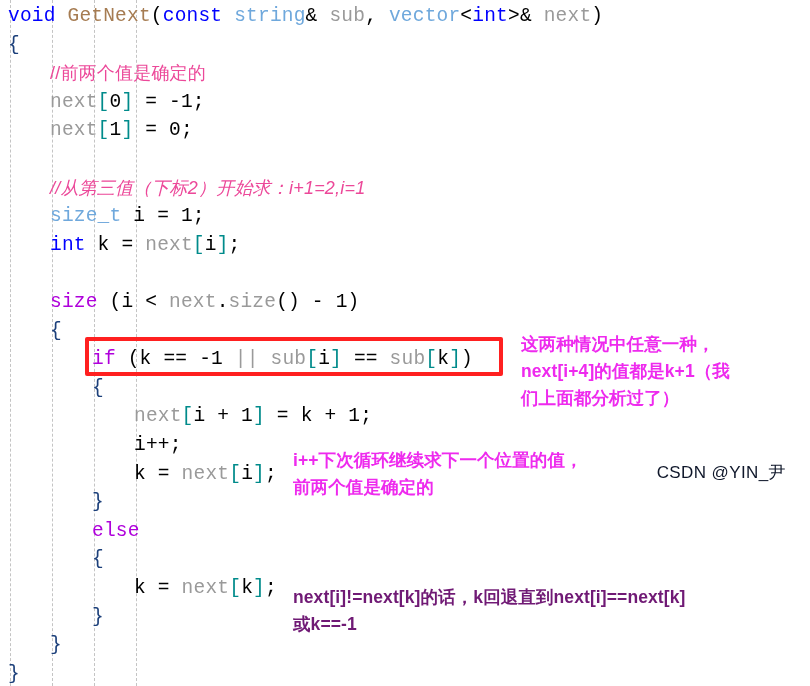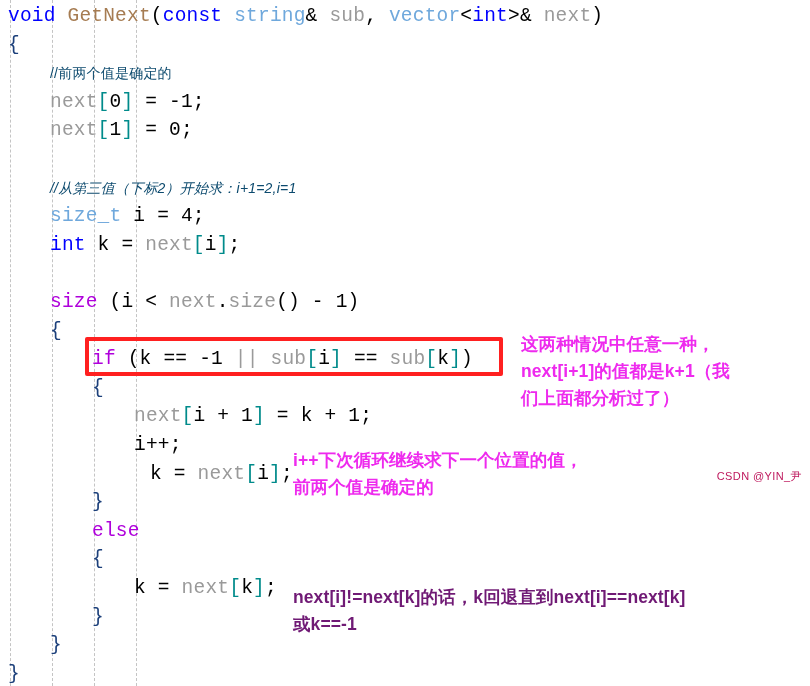--- a/index.html
+++ b/index.html
@@ -46,23 +46,23 @@
 
   
   .t-kw       { color: #0000ff; }            
   .t-type     { color: #6fa8dc; }            
   .t-fn       { color: #a67c52; }            
   .t-ident    { color: #9a9a9a; }            
   .t-brk      { color: #008b8b; }            
   .t-ctrl     { color: #af00db; }            
   .t-punct    { color: #000000; }
   .t-num      { color: #000000; }
-  .t-comment  { color: #0c4a6e;
+  .t-comment  { color: #ec4899;
                 font-family: "Liberation Sans", "DejaVu Sans", sans-serif;
-                font-size: 14px; }
+                font-size: 18px; }
   .t-brace    { color: #1b3f7a; }
 
   
   #if-highlight-box {
     position: absolute;
     border: 4px solid #ff2020;
     border-radius: 2px;
     box-sizing: border-box;
     pointer-events: none;
   }
@@ -75,25 +75,25 @@
     font-size: 17.5px;
     font-weight: bold;
     line-height: 27px;
     white-space: pre-line;
     letter-spacing: 0.1px;
   }
 
   
   #watermark {
     position: absolute;
-    right: 8px;
+    right: 24px;
     bottom: 6px;
-    color: #be185d;
+    color: #0f172a;
     font-family: "Liberation Sans", "DejaVu Sans", sans-serif;
-    font-size: 11px;
+    font-size: 17px;
     letter-spacing: 0.4px;
   }
 </style>
 </head>
 <body>
 
 <div id="code-editor">
 
   <div id="indent-guides">
       <div class="indent-guide" style="left: 10px; height: 686px;"></div>
@@ -103,44 +103,44 @@
     </div>
 
   <div id="code-lines">
       <div class="code-line" style="top: 2px; left: 8px;"><span class="t-kw">void</span><span class="t-punct"> </span><span class="t-fn">GetNext</span><span class="t-punct">(</span><span class="t-kw">const</span><span class="t-punct"> </span><span class="t-type">string</span><span class="t-punct">&amp; </span><span class="t-ident">sub</span><span class="t-punct">, </span><span class="t-type">vector</span><span class="t-punct">&lt;</span><span class="t-kw">int</span><span class="t-punct">&gt;&amp; </span><span class="t-ident">next</span><span class="t-punct">)</span></div>
       <div class="code-line" style="top: 30.6px; left: 8px;"><span class="t-brace">{</span></div>
       <div class="code-line" style="top: 59.2px; left: 50px;"><span class="t-comment">//前两个值是确定的</span></div>
       <div class="code-line" style="top: 87.8px; left: 50px;"><span class="t-ident">next</span><span class="t-brk">[</span><span class="t-num">0</span><span class="t-brk">]</span><span class="t-punct"> = -1;</span></div>
       <div class="code-line" style="top: 116.4px; left: 50px;"><span class="t-ident">next</span><span class="t-brk">[</span><span class="t-num">1</span><span class="t-brk">]</span><span class="t-punct"> = 0;</span></div>
       <div class="code-line" style="top: 145px; left: 8px;"></div>
       <div class="code-line" style="top: 173.6px; left: 50px; font-style: italic;"><span class="t-comment">//从第三值（下标2）开始求：i+1=2,i=1</span></div>
-      <div class="code-line" style="top: 202.2px; left: 50px;"><span class="t-type">size_t</span><span class="t-punct"> i = 4;</span></div>
+      <div class="code-line" style="top: 202.2px; left: 50px;"><span class="t-type">size_t</span><span class="t-punct"> i = 1;</span></div>
       <div class="code-line" style="top: 230.8px; left: 50px;"><span class="t-kw">int</span><span class="t-punct"> k = </span><span class="t-ident">next</span><span class="t-brk">[</span><span class="t-punct">i</span><span class="t-brk">]</span><span class="t-punct">;</span></div>
       <div class="code-line" style="top: 259.4px; left: 8px;"></div>
       <div class="code-line" style="top: 288px; left: 50px;"><span class="t-ctrl">size</span><span class="t-punct"> (i &lt; </span><span class="t-ident">next</span><span class="t-punct">.</span><span class="t-ident">size</span><span class="t-punct">() - 1)</span></div>
       <div class="code-line" style="top: 316.6px; left: 50px;"><span class="t-brace">{</span></div>
       <div class="code-line" style="top: 345.2px; left: 92px;"><span class="t-ctrl">if</span><span class="t-punct"> (k == -1 </span><span class="t-ident">||</span><span class="t-punct"> </span><span class="t-ident">sub</span><span class="t-brk">[</span><span class="t-punct">i</span><span class="t-brk">]</span><span class="t-punct"> == </span><span class="t-ident">sub</span><span class="t-brk">[</span><span class="t-punct">k</span><span class="t-brk">]</span><span class="t-punct">)</span></div>
       <div class="code-line" style="top: 373.8px; left: 92px;"><span class="t-brace">{</span></div>
       <div class="code-line" style="top: 402.4px; left: 134px; text-align: right;"><span class="t-ident">next</span><span class="t-brk">[</span><span class="t-punct">i + 1</span><span class="t-brk">]</span><span class="t-punct"> = k + 1;</span></div>
       <div class="code-line" style="top: 431px; left: 134px;"><span class="t-punct">i++;</span></div>
-      <div class="code-line" style="top: 459.6px; left: 150px;"><span class="t-punct">k = </span><span class="t-ident">next</span><span class="t-brk">[</span><span class="t-punct">i</span><span class="t-brk">]</span><span class="t-punct">;</span></div>
+      <div class="code-line" style="top: 459.6px; left: 134px;"><span class="t-punct">k = </span><span class="t-ident">next</span><span class="t-brk">[</span><span class="t-punct">i</span><span class="t-brk">]</span><span class="t-punct">;</span></div>
       <div class="code-line" style="top: 488.2px; left: 92px;"><span class="t-brace">}</span></div>
       <div class="code-line" style="top: 516.8px; left: 92px;"><span class="t-ctrl">else</span></div>
       <div class="code-line" style="top: 545.4px; left: 92px;"><span class="t-brace">{</span></div>
       <div class="code-line" style="top: 574px; left: 134px;"><span class="t-punct">k = </span><span class="t-ident">next</span><span class="t-brk">[</span><span class="t-punct">k</span><span class="t-brk">]</span><span class="t-punct">;</span></div>
       <div class="code-line" style="top: 602.6px; left: 92px;"><span class="t-brace">}</span></div>
       <div class="code-line" style="top: 631.2px; left: 50px;"><span class="t-brace">}</span></div>
       <div class="code-line" style="top: 659.8px; left: 8px;"><span class="t-brace">}</span></div>
     </div>
 
   <div id="if-highlight-box" style="left: 85px; top: 337px; width: 418px; height: 39px; border-color: rgb(255, 32, 32);"></div>
 
   <div id="annotation-layer">
       <div class="annotation" style="left: 521px; top: 331px; color: rgb(238, 42, 238);">这两种情况中任意一种，
-next[i+1]的值都是k+1（我
+next[i+4]的值都是k+1（我
 们上面都分析过了）</div>
       <div class="annotation" style="left: 293px; top: 447px; color: rgb(238, 42, 238);">i++下次循环继续求下一个位置的值，
 前两个值是确定的</div>
       <div class="annotation" style="left: 293px; top: 584px; color: #701a75;">next[i]!=next[k]的话，k回退直到next[i]==next[k]
 或k==-1</div>
     </div>
 
   <div id="watermark">CSDN @YIN_尹</div>
 </div>
 

